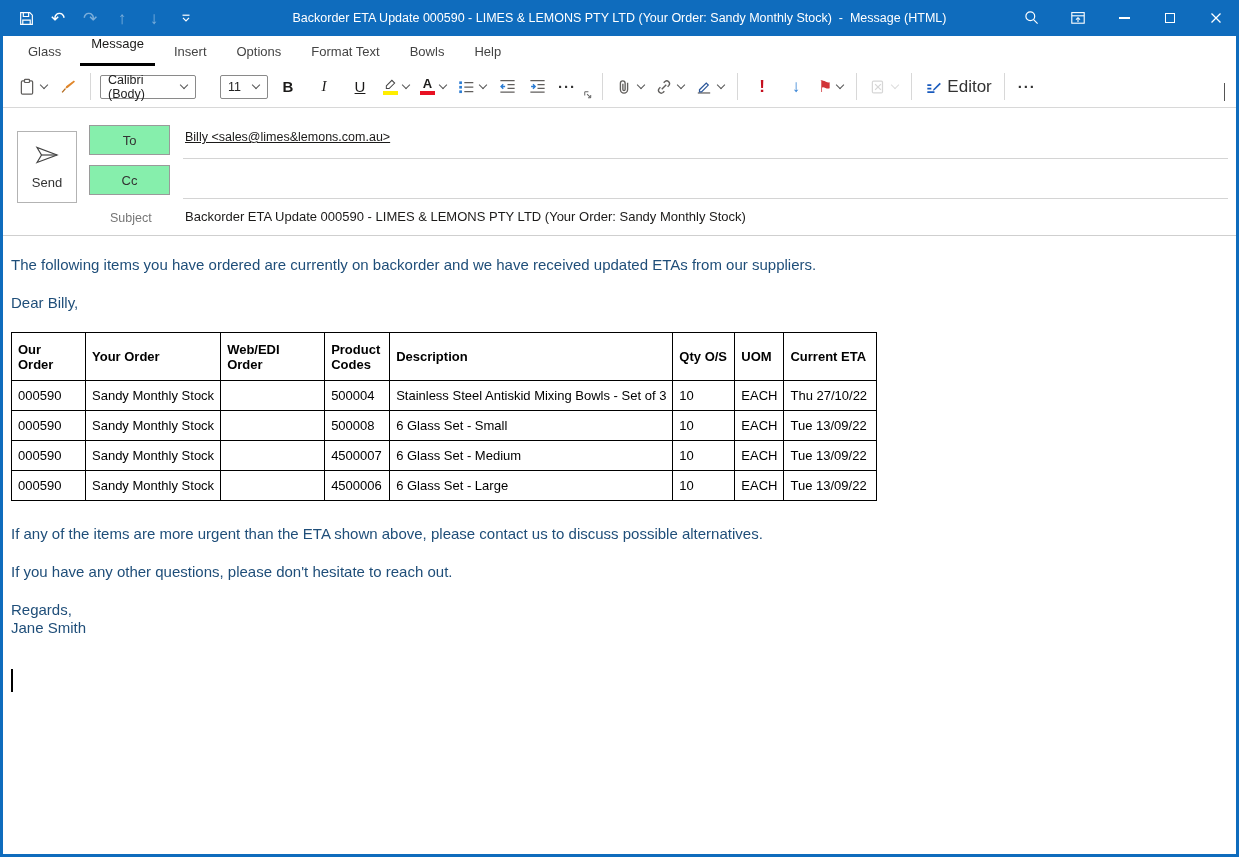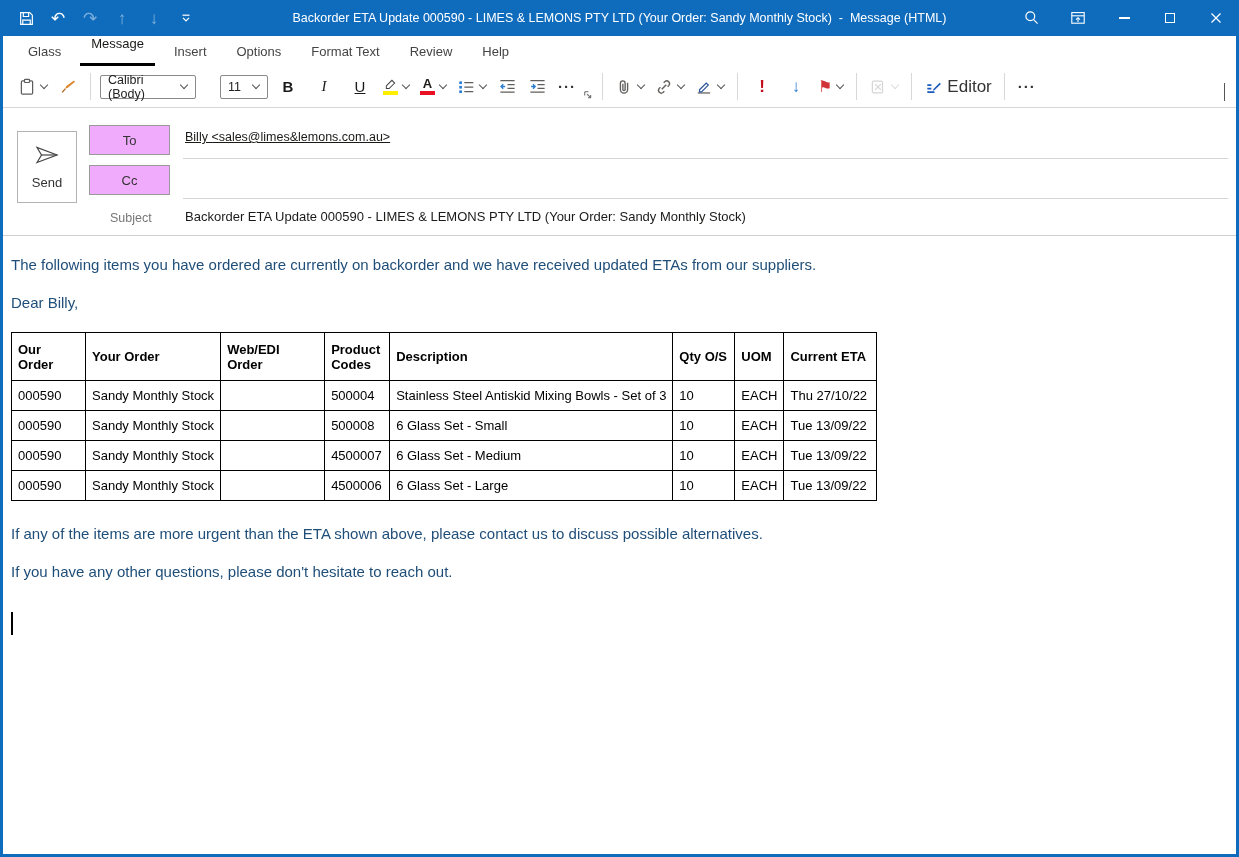--- a/index.html
+++ b/index.html
@@ -62,21 +62,21 @@
   
   .msg-header { position:relative; height:128px; border-bottom:1px solid #cfcfcf; background:#fff; }
   .send-btn {
     position:absolute; left:14px; top:17px; width:60px; height:72px;
     border:1px solid #b3b3b3; background:#fff; display:flex; flex-direction:column;
     align-items:center; justify-content:center; gap:9px;margin-top:6px;
   }
   .send-label { font-size:13px; color:#333; }
   .field-btn {
     position:absolute; left:86px; width:81px; height:30px; border:1px solid #9a9a9a;
-    background:#f0abfc; display:flex; align-items:center; justify-content:center;
+    background:#86efac; display:flex; align-items:center; justify-content:center;
     font-size:13px; color:#333;
   }
   .to-btn { top:17px; } .cc-btn { top:57px; }
   .field-line { position:absolute; left:180px; right:8px; border-bottom:1px solid #d4d4d4; }
   .to-line { top:50px; } .cc-line { top:90px; }
   .recipient { position:absolute; left:182px; top:22px; font-size:12.5px; color:#1b1a19; text-decoration:underline; }
   .cc-area { position:absolute; left:182px; top:62px; right:10px; height:24px; font-size:12.5px; color:#1b1a19; }
   .subject-label { position:absolute; left:107px; top:103px; font-size:12.5px; color:#767676; }
   .subject-value { position:absolute; left:182px; top:101px; font-size:13px; color:#1b1a19; }
   
@@ -157,21 +157,21 @@
   </div>
 
   <div class="inner">
 
     <div class="tabs">
       <div class="tab">Glass</div>
       <div class="tab active">Message</div>
       <div class="tab">Insert</div>
       <div class="tab">Options</div>
       <div class="tab">Format Text</div>
-      <div class="tab">Review</div>
+      <div class="tab">Bowls</div>
       <div class="tab">Help</div>
     </div>
 
     <div class="ribbon">
       <div class="rbtn">
         <svg width="18" height="18" viewBox="0 0 16 16" fill="none" stroke="#605e5c" stroke-width="1.1">
           <rect x="3" y="2.6" width="10" height="11.8" rx="1"></rect>
             <rect x="5.8" y="1.2" width="4.4" height="2.8" rx=".6" fill="#fff"></rect>
         </svg>
         <span class="chev"></span>
@@ -393,17 +393,21 @@
             <td>6 Glass Set - Large</td>
             <td>10</td>
             <td>EACH</td>
             <td>Tue 13/09/22</td>
           </tr>
         </tbody>
       </table>
 
       <p>If any of the items are more urgent than the ETA shown above, please contact us to discuss possible alternatives.</p>
       <p>If you have any other questions, please don't hesitate to reach out.</p>
+      <div class="sigblock">
+        <p>Regards,</p>
+        <p>Jane Smith</p>
+      </div>
       <div class="caret"></div>
     </div>
 
   </div>
 </div>
 
 </body></html>

